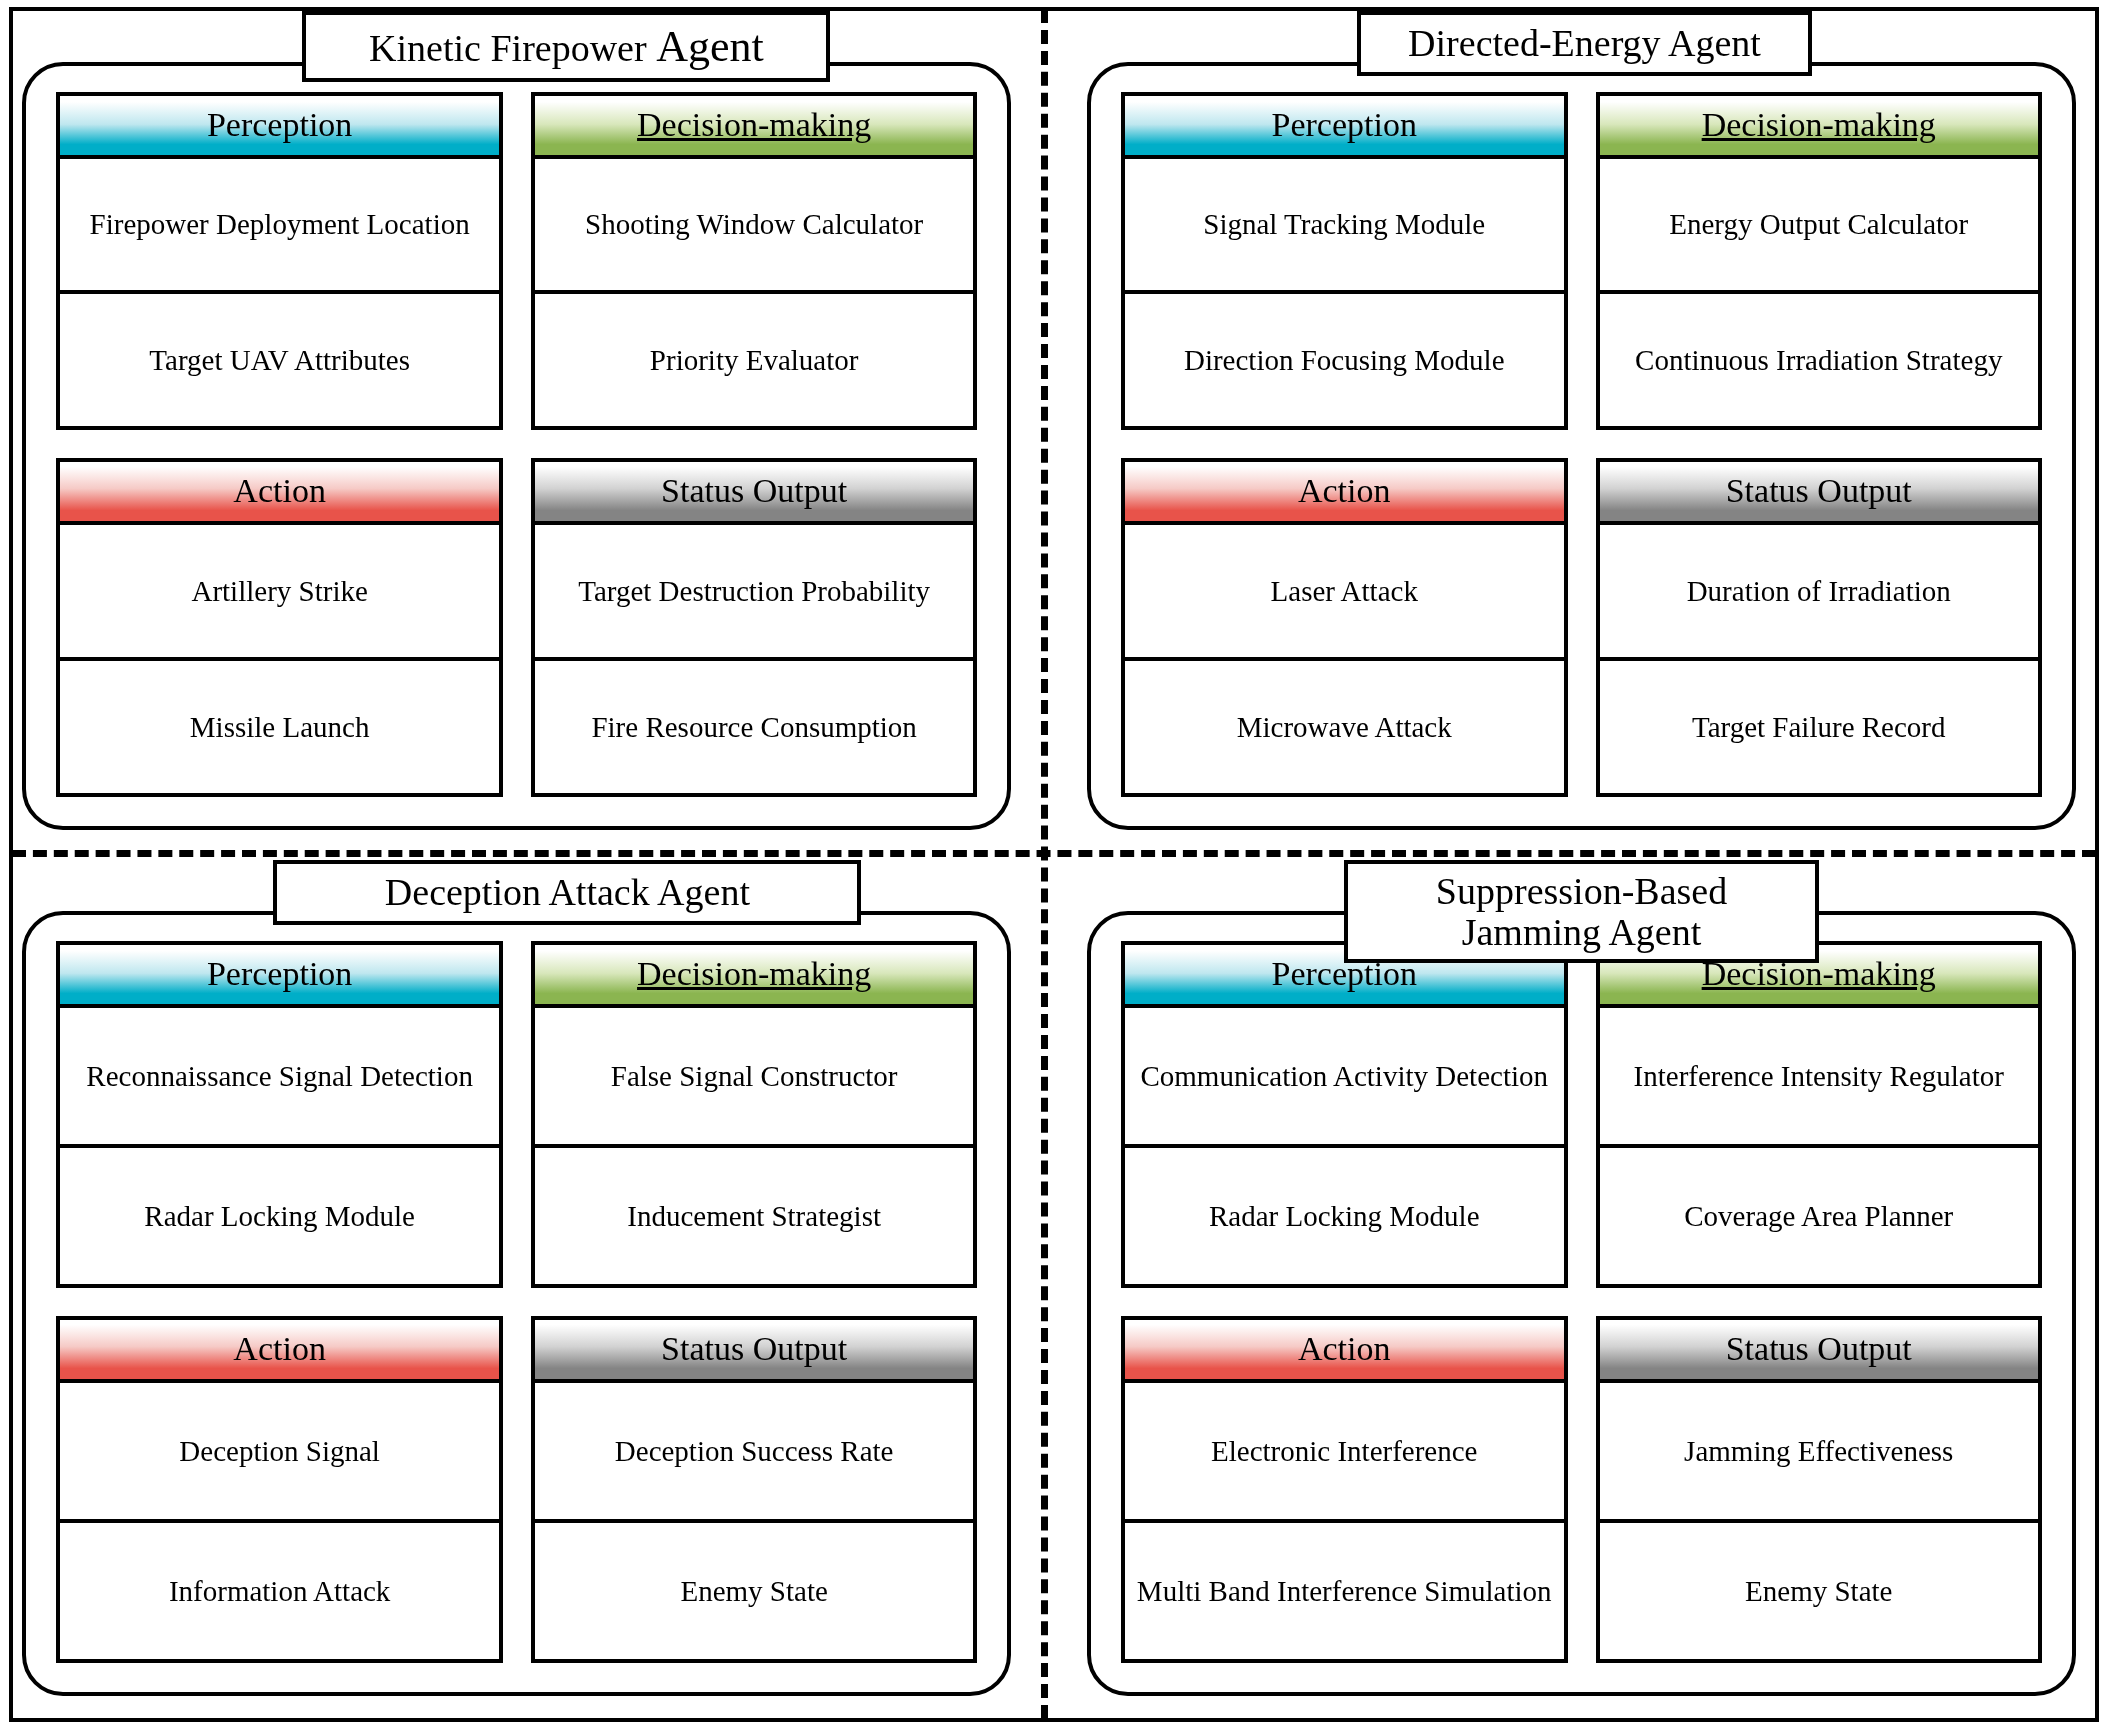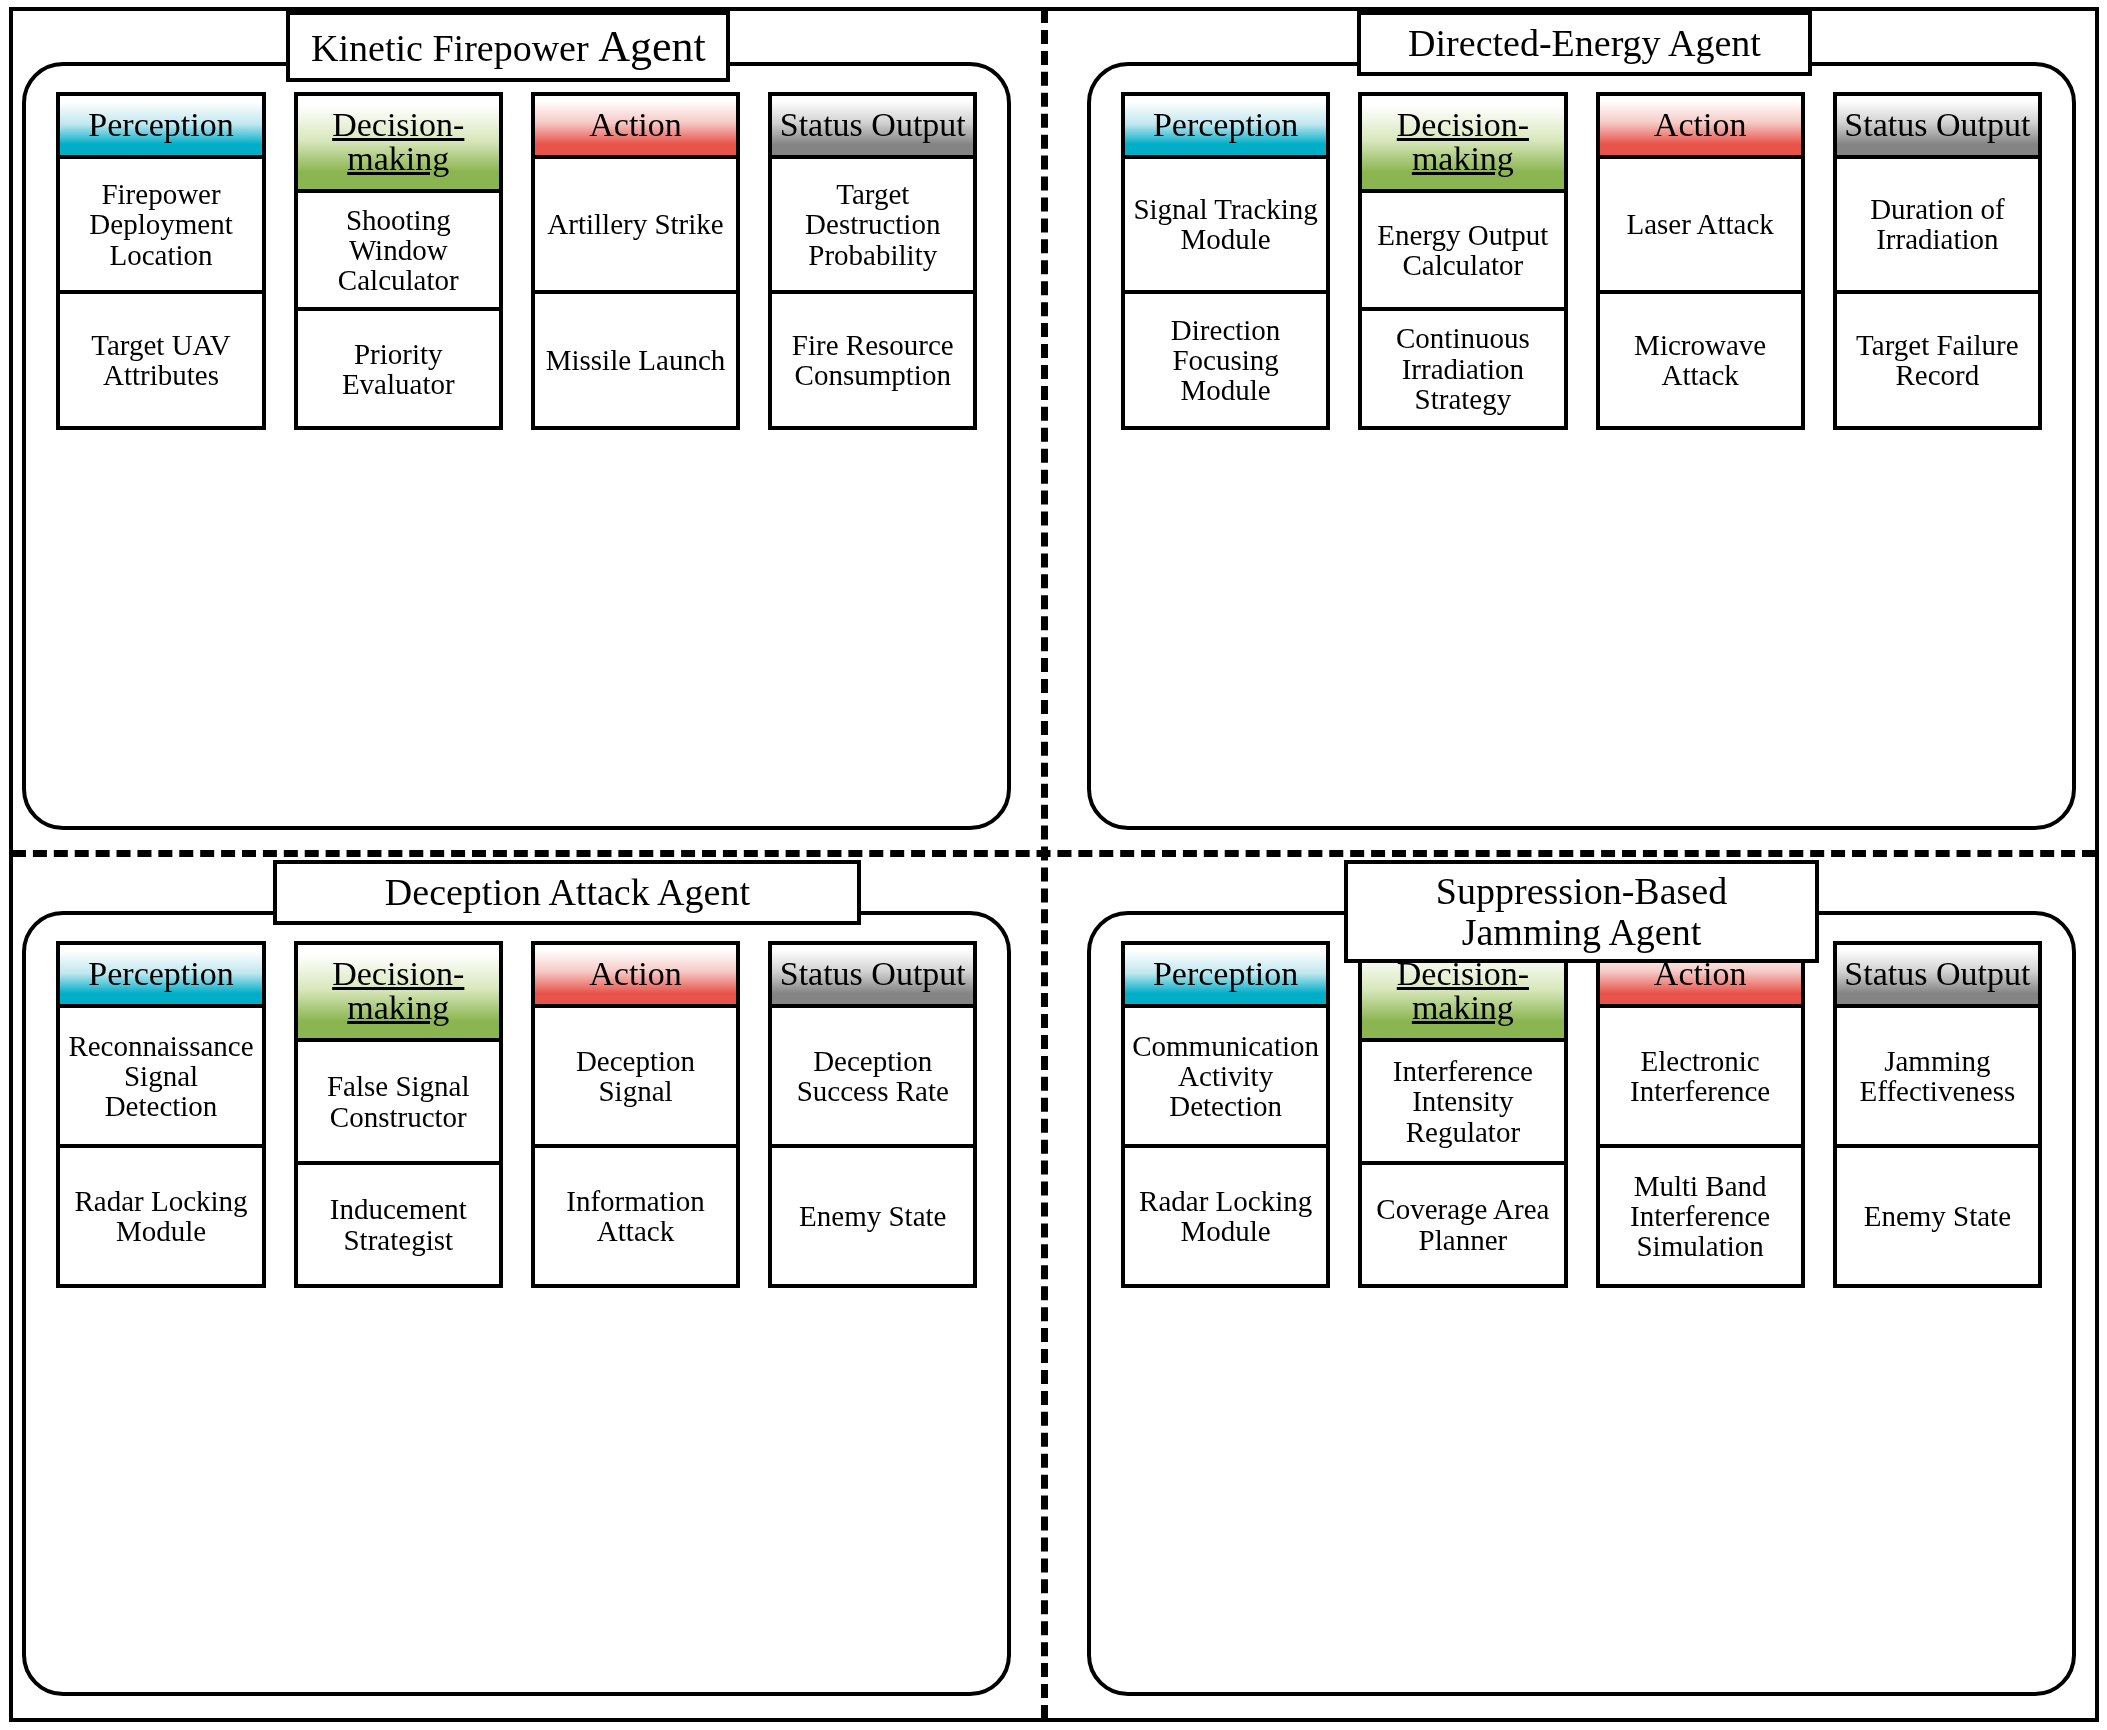--- a/index.html
+++ b/index.html
@@ -65,21 +65,21 @@
     padding:8px 17px;
     z-index:5;
     white-space:pre-line;
   }
   .agent-title.two-line{padding:6.6px 17px;}
   .agent-title .big{font-size:44px;}
 
   
   .modules{
     display:grid;
-    grid-template-columns:1fr 1fr 1fr 1fr;
+    grid-template-columns:1fr 1fr;
     column-gap:49px;
     row-gap:32px;
     padding:26px 30px 29px 30px;
     box-sizing:border-box;
     gap:28px;
   }
 
   .module{
     border:4px solid #000;
     box-sizing:border-box;
@@ -115,21 +115,21 @@
     min-height:69px;
   }
   .module-item + .module-item{border-top:4px solid #000;}
 
   
   #q-kinetic   {left:22.4px;  top:10.6px;  width:989px;}
   #q-energy    {left:1087px;top:10.6px;  width:989px;}
   #q-deception {left:22.4px;  top:860px;width:989px;}
   #q-jamming   {left:1087px;top:860px;width:989px;}
 
-  #q-kinetic   .agent-title{left:264px; width:444px;}
+  #q-kinetic   .agent-title{left:280px; width:528px;}
   #q-energy    .agent-title{left:270px; width:455px;}
   #q-deception .agent-title{left:251px; width:588px;}
   #q-jamming   .agent-title{left:257px; width:475px;}
 
   #q-kinetic   .agent-box{height:768px;}
   #q-energy    .agent-box{height:768px;}
   #q-deception .agent-box{height:785px;}
   #q-jamming   .agent-box{height:785px;}
 
   #q-kinetic   .modules{height:100%;grid-template-rows:1fr 1fr;}

